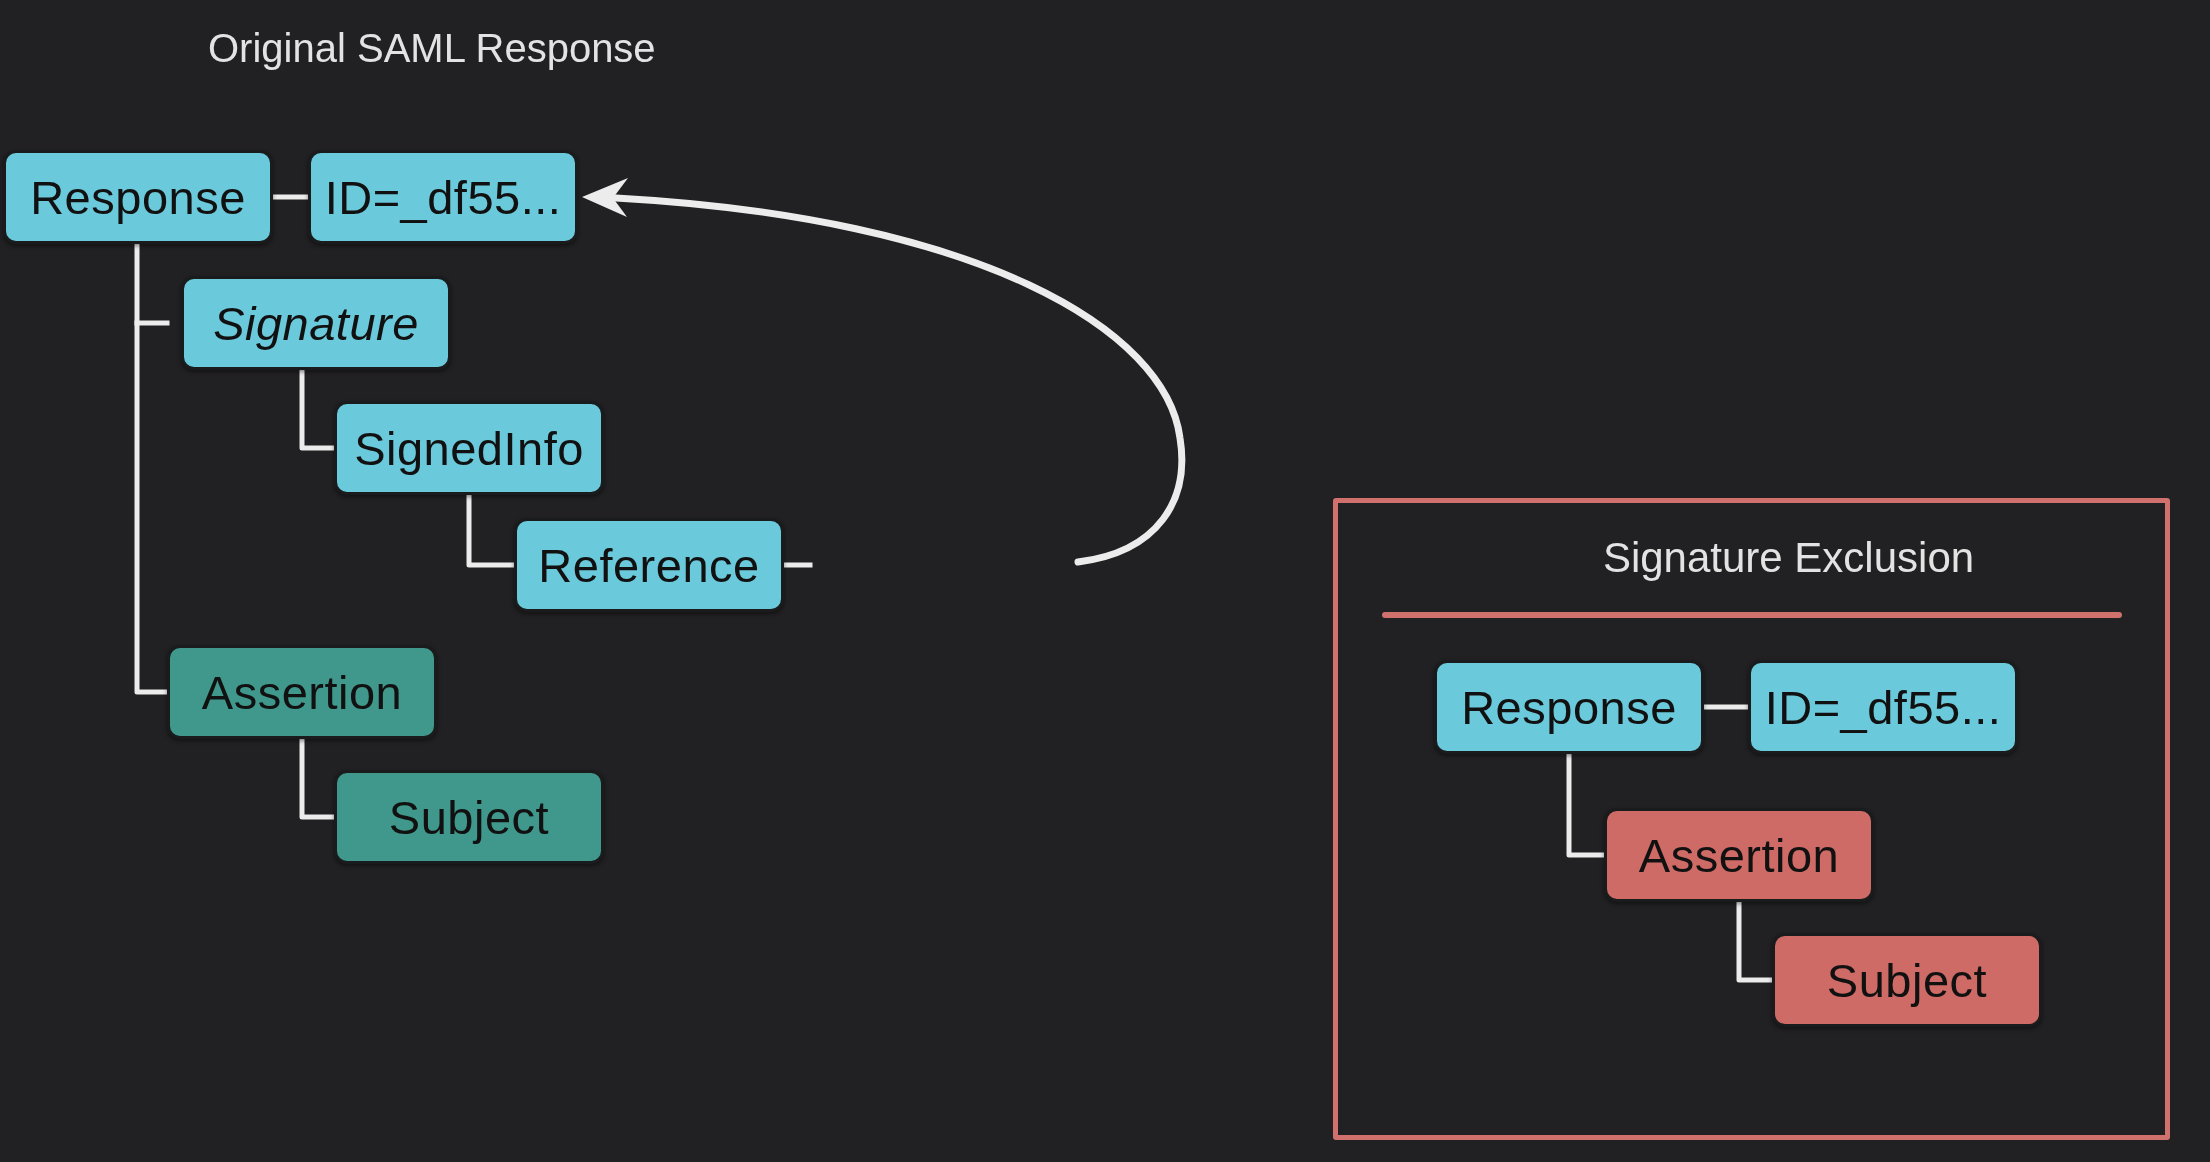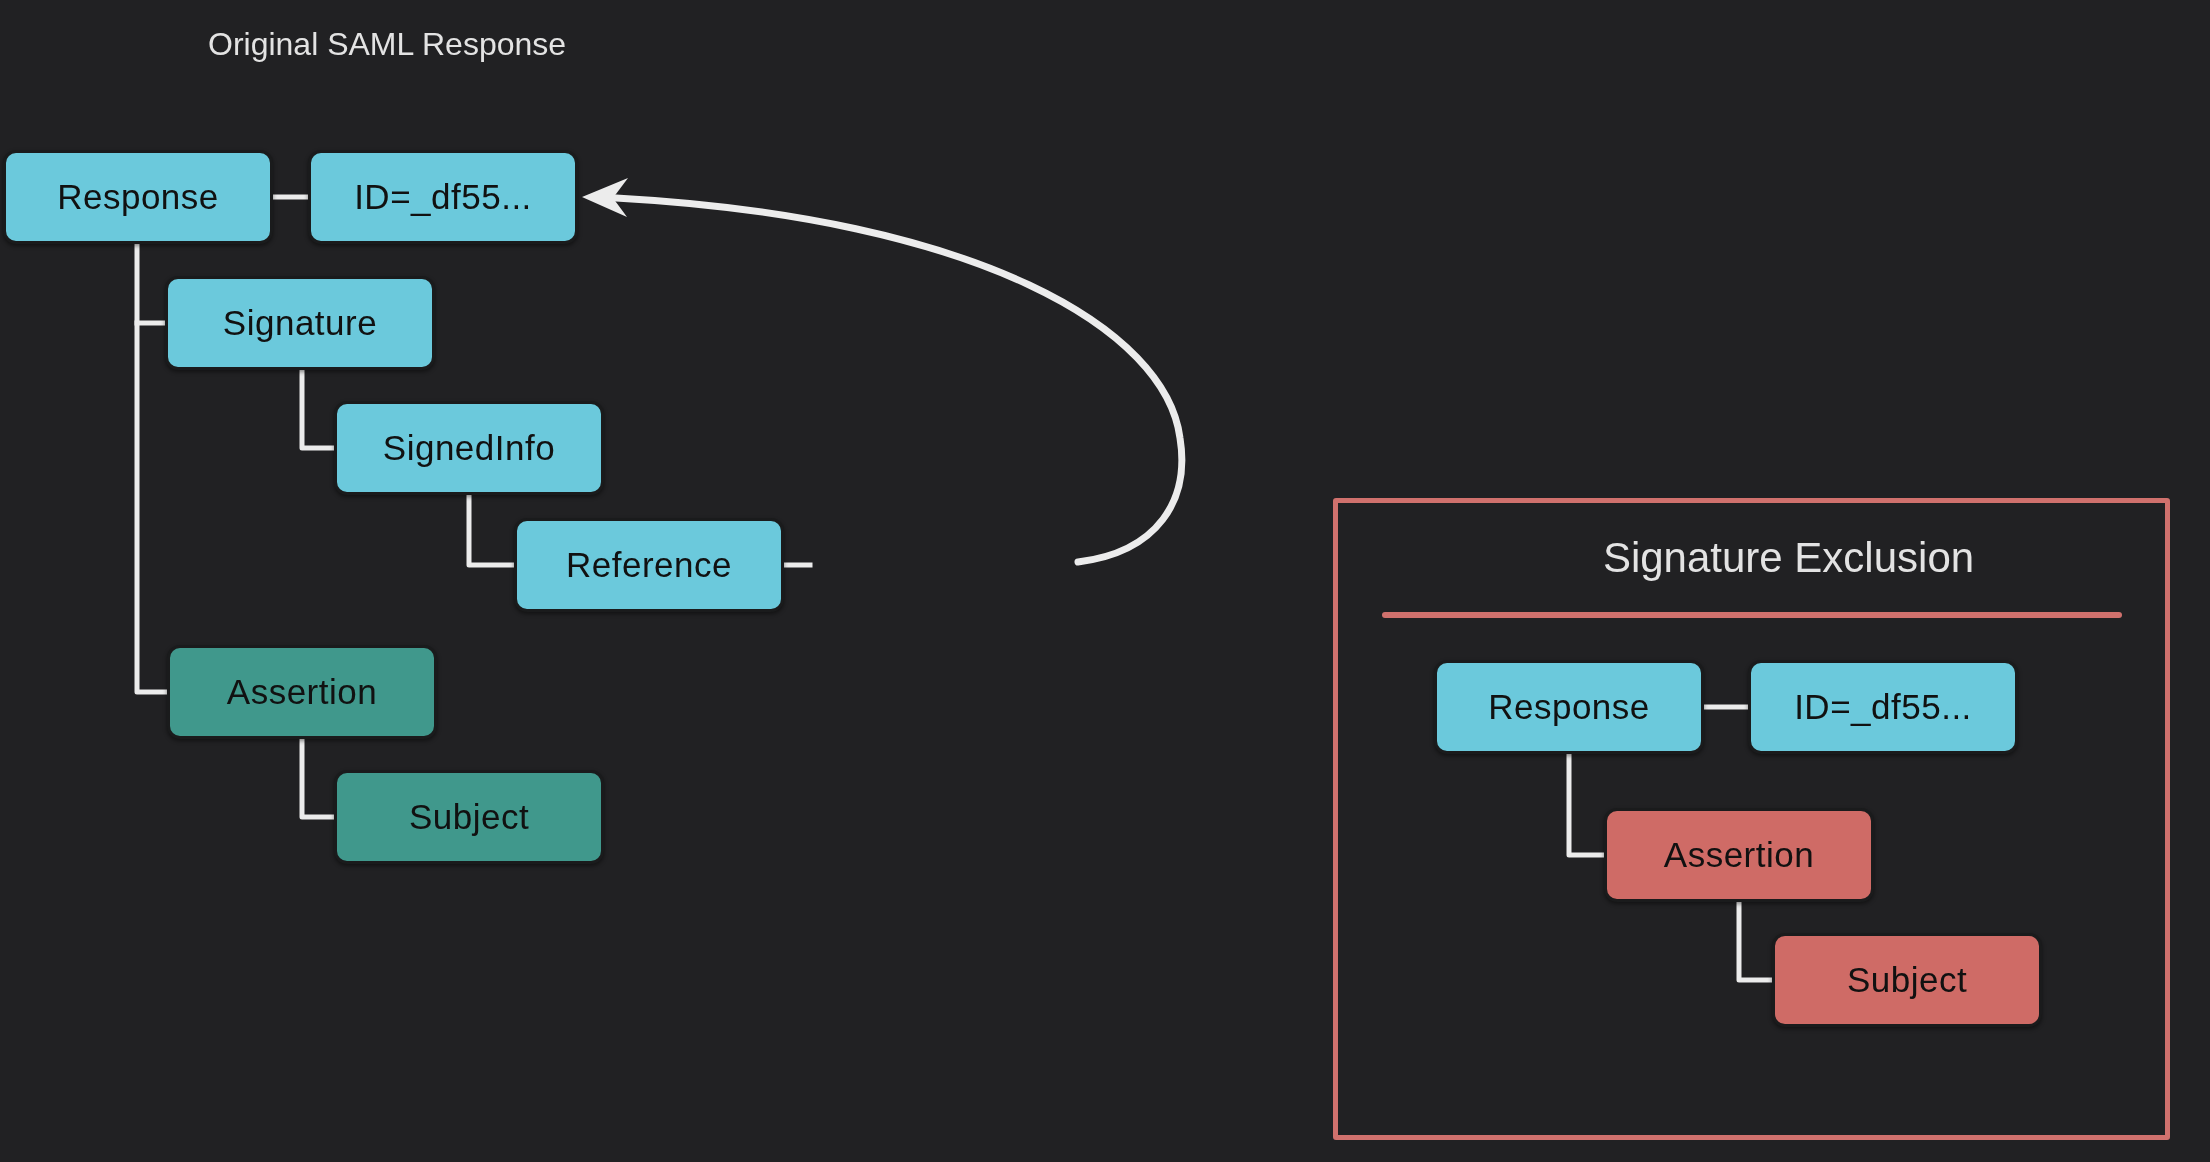--- a/index.html
+++ b/index.html
@@ -42,32 +42,32 @@
     position:absolute;
     width:270px;
     height:94px;
     box-sizing:border-box;
     border:3px solid #1a1b1c;
     border-radius:13px;
     display:flex;
     align-items:center;
     justify-content:center;
     color:var(--nodetext,#111);
-    font-size:35px;
+    font-size:47px;
     letter-spacing:0.5px;
     box-shadow:0 2px 4px rgba(0,0,0,0.45);
   }
   .cyan{ background:var(--cyan,#6bc9dc); }
   .teal{ background:var(--teal,#40988c); }
   .red{  background:var(--red,#cf6b66); }
 
   .diagram-title{
     position:absolute;
     color:var(--titletext,#e3e3e3);
-    font-size:32px;
+    font-size:40px;
     white-space:nowrap;
   }
   .left-title{ left:208px; top:26px; }
 
   .panel{
     position:absolute;
     left:1333px; top:498px;
     width:837px; height:642px;
     box-sizing:border-box;
     border:5px solid var(--accent,#d0716d);
@@ -85,21 +85,21 @@
     position:absolute;
     left:1382px; top:612px;
     width:740px; height:6px;
     border-radius:3px;
     background:var(--accent,#d0716d);
   }
 
   
   .n-response  { left:3px;   top:150px; }
   .n-id        { left:308px; top:150px; }
-  .n-signature { left:165px; top:276px; }
+  .n-signature { left:181px; top:276px;font-style:italic; }
   .n-signedinfo{ left:334px; top:401px; }
   .n-reference { left:514px; top:518px; }
   .n-uri       { left:810px; top:518px; }
   .n-assertion { left:167px; top:645px; }
   .n-subject   { left:334px; top:770px; }
 
   
   .r-response  { left:1434px; top:660px; }
   .r-id        { left:1748px; top:660px; }
   .r-assertion { left:1604px; top:808px; }

